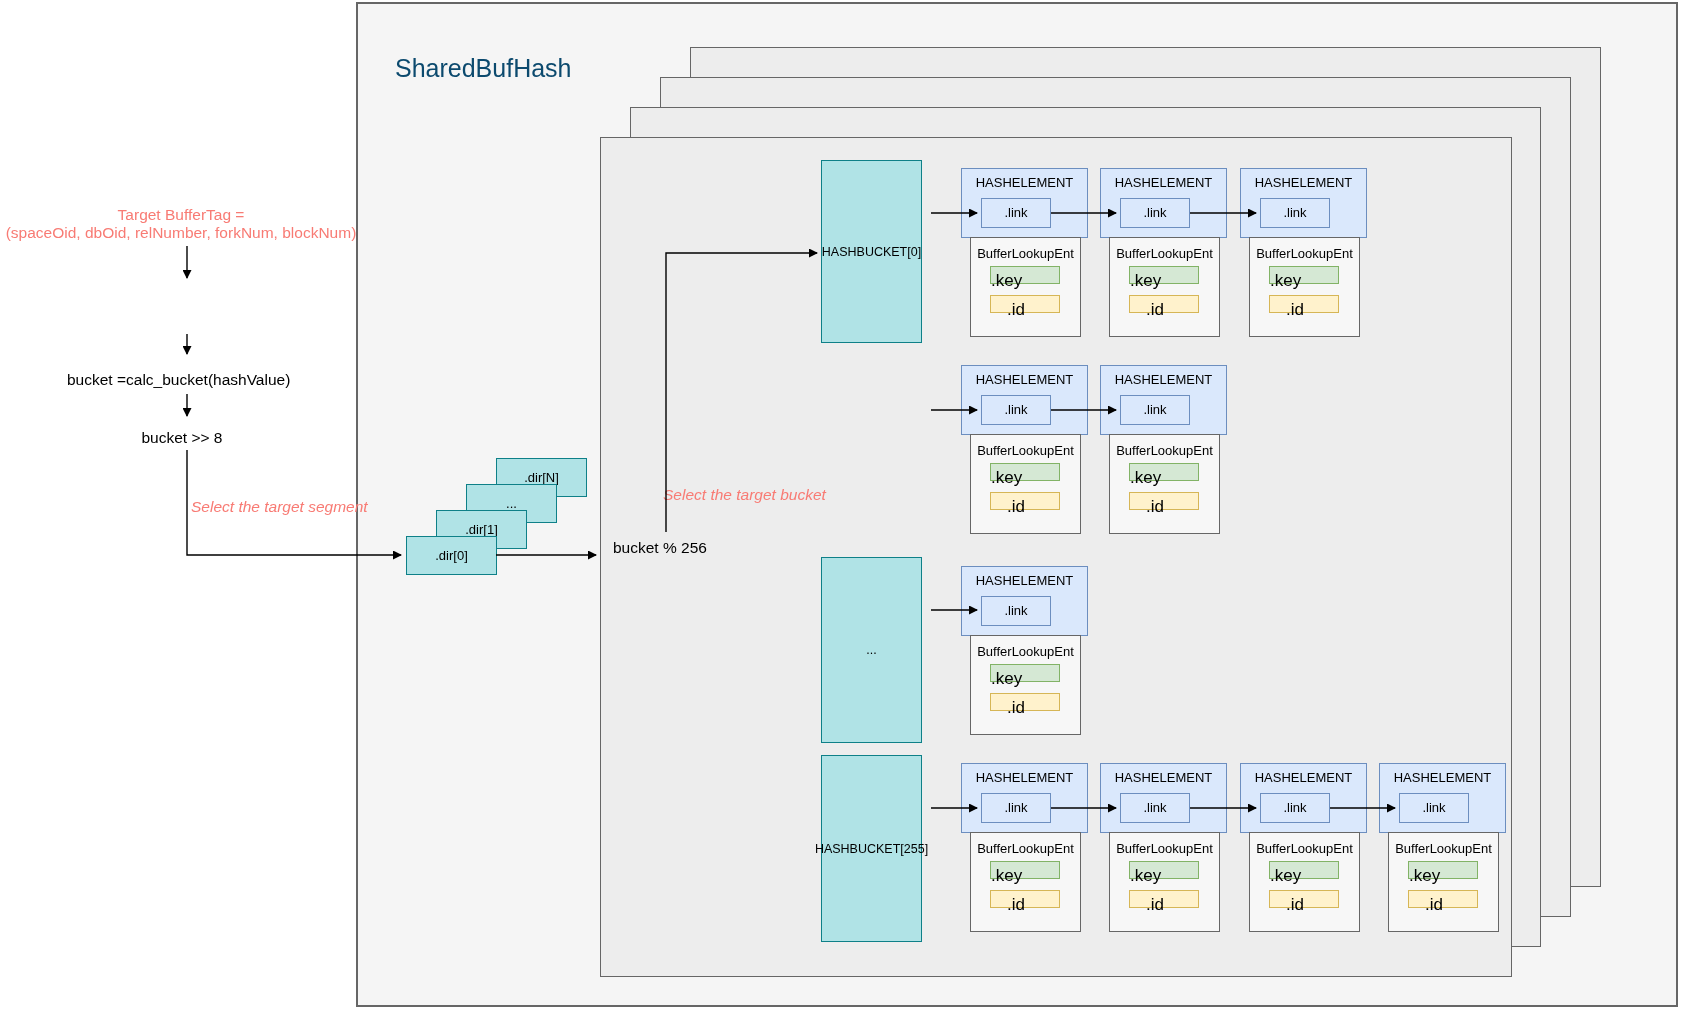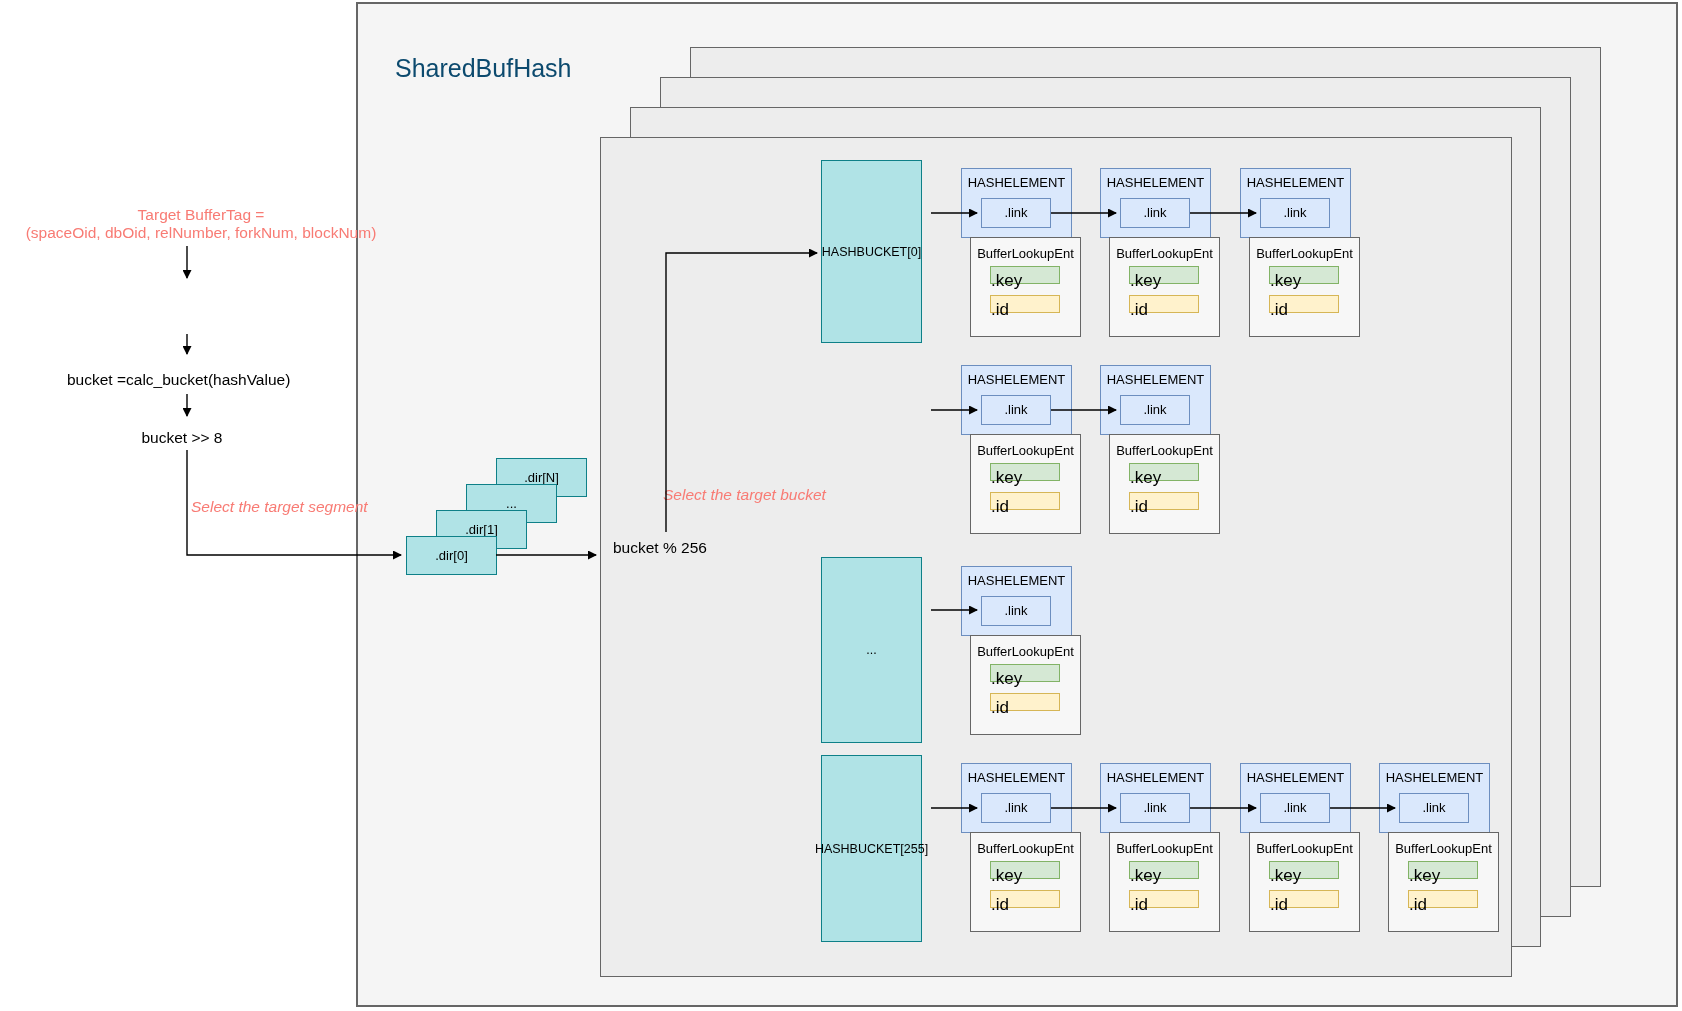--- a/index.html
+++ b/index.html
@@ -19,60 +19,60 @@
   .panel{
     position:absolute;background:#ededed;border:1px solid #666;box-sizing:border-box;
   }
   .panel.p1{left:690px;top:47px;width:911px;height:840px;}
   .panel.p2{left:660px;top:77px;width:911px;height:840px;}
   .panel.p3{left:630px;top:107px;width:911px;height:840px;}
   .panel.front{left:600px;top:137px;width:912px;height:840px;}
   
   .flow-text{position:absolute;font-size:15.5px;line-height:18px;}
   .red{color:#f87b74;}
-  .red-head{left:20px;top:206px;width:362px;text-align:center;}
+  .red-head{left:0;top:206px;width:362px;text-align:center;}
   .hashvalue-text{left:48px;top:292px;text-align:left;}
   .calc-text{left:67px;top:371px;white-space:nowrap;}
   .shift-text{left:122px;top:429px;width:120px;text-align:center;white-space:nowrap;}
   .select-segment{left:191px;top:498px;font-style:italic;white-space:nowrap;}
   .select-bucket{left:663px;top:486px;font-style:italic;white-space:nowrap;}
   .bucket-mod{left:613px;top:539px;white-space:nowrap;}
   
   .dir-box{
     position:absolute;width:91px;height:39px;background:#b0e3e6;border:1px solid #0e8088;
     box-sizing:border-box;display:flex;align-items:center;justify-content:center;font-size:13px;
   }
   
   .bucket{
     position:absolute;left:821px;width:101px;background:#b0e3e6;border:1px solid #0e8088;
     box-sizing:border-box;display:flex;align-items:center;justify-content:center;
     font-size:12.5px;white-space:nowrap;overflow:visible;
   }
   
   .element{position:absolute;width:111px;}
   .el-blue{
-    position:relative;width:111px;height:70px;background:#dae8fc;border:1px solid #6c8ebf;
+    position:relative;width:127px;height:70px;background:#dae8fc;border:1px solid #6c8ebf;
     box-sizing:border-box;
   }
   .el-title{text-align:center;padding-top:6px;font-size:13px;}
   .el-link{
     position:absolute;left:19px;top:29px;width:70px;height:30px;background:#dae8fc;
     border:1px solid #6c8ebf;box-sizing:border-box;text-align:center;line-height:28px;font-size:13px;
   }
   .el-lookup{
     position:relative;width:111px;height:100px;background:#f7f7f7;border:1px solid #666;
     box-sizing:border-box;margin-top:-1px;margin-left:9px;
   }
   .el-lookup-title{text-align:center;padding-top:8px;font-size:13px;}
   .el-key,.el-id{
     position:absolute;left:19px;width:70px;height:18px;box-sizing:border-box;
     text-align:left;line-height:28px;font-size:17px;
   }
   .el-key{top:28px;background:#d5e8d4;border:1px solid #82b366;}
-  .el-id{top:57px;background:#fff2cc;border:1px solid #d6b656;}
+  .el-id{top:57px;background:#fff2cc;border:1px solid #d6b656;padding-left:16px;}
   
   .arrows{position:absolute;left:0;top:0;width:1682px;height:1011px;pointer-events:none;}
 </style>
 </head>
 <body>
 
 <div class="canvas">
 
   <div class="outer-box"></div>
   <div class="diagram-title">SharedBufHash</div>

